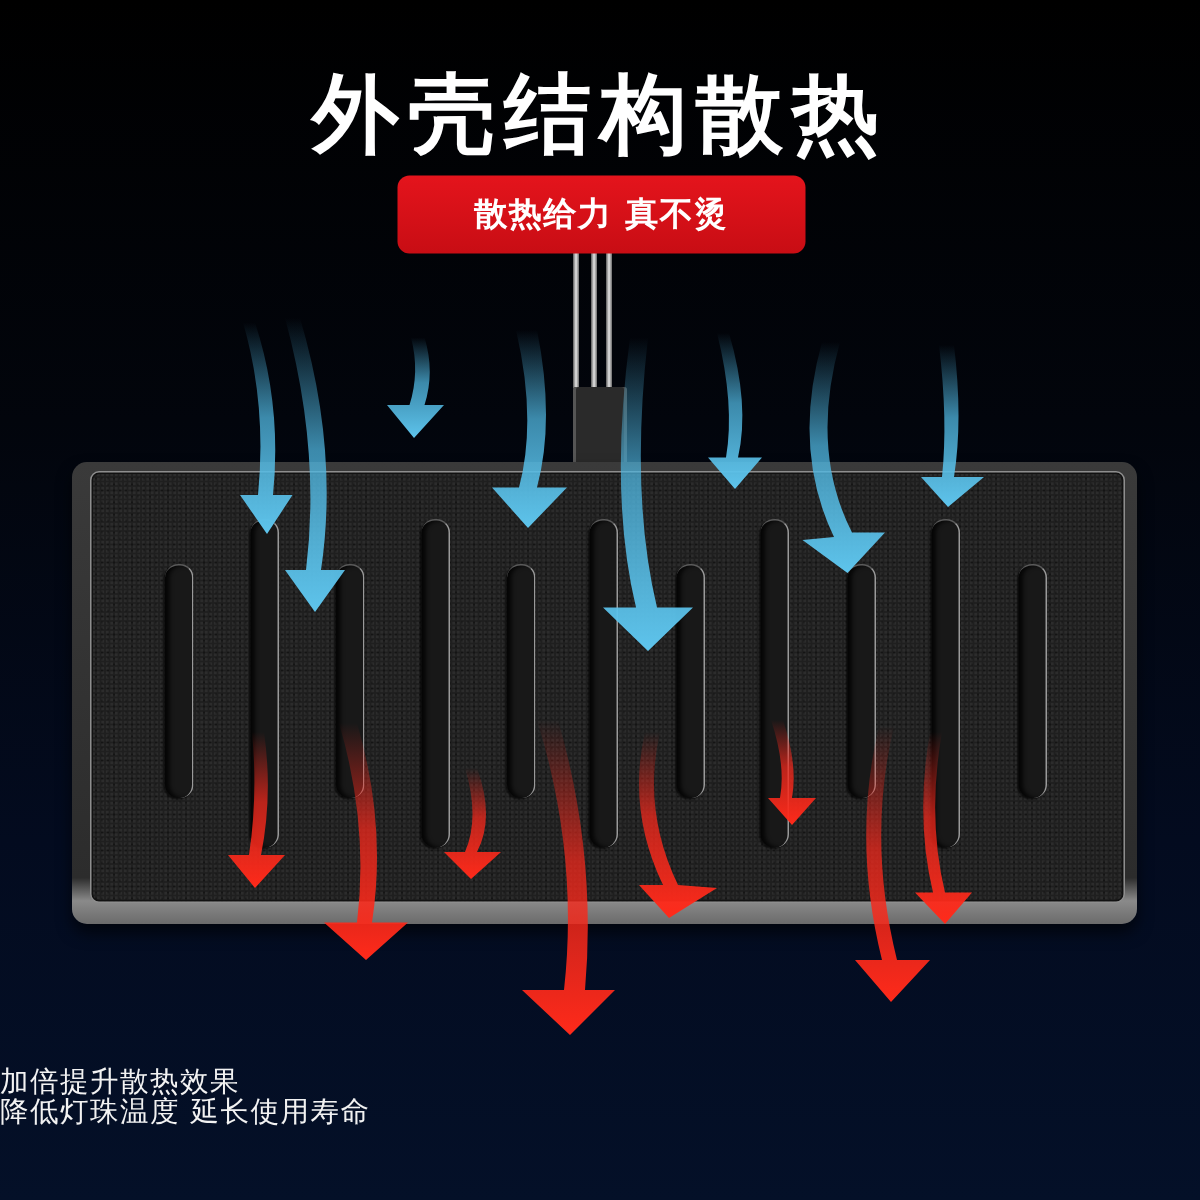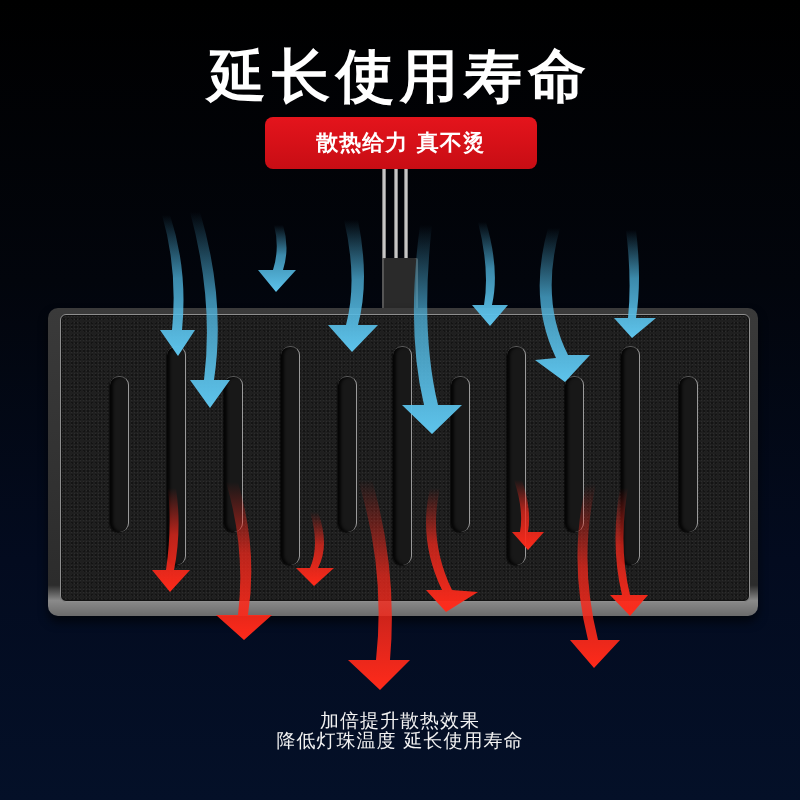--- a/index.html
+++ b/index.html
@@ -46,30 +46,30 @@
     }
     .slot {
       position: absolute; width: 18px; border-radius: 9px; z-index: 2;
       background: #181818;
       border-right: 1.5px solid #9a9a9a;
       border-top: 1px solid #5a5a5a;
       box-shadow: inset 3px 0 3px rgba(0,0,0,0.8), -1px 1px 1px rgba(0,0,0,0.6);
     }
     svg.flow { position: absolute; left: 0; top: 0; width: 800px; height: 800px; z-index: 2; pointer-events: none; }
     .caption {
-      position: absolute; left: 0; width: 800px; text-align: center; color: #f2f2f2; z-index: 3;
+      position: absolute; left: 0; width: 800px; text-align: left; color: #f2f2f2; z-index: 3;
       font-size: 19px; letter-spacing: 1px;
     }
     .caption.l1 { top: 708px; }
     .caption.l2 { top: 728px; }
   </style>
 </head>
 <body>
 
-<div class="title">延长使用寿命</div>
+<div class="title">外壳结构散热</div>
 <div class="badge">散热给力 真不烫</div>
 
 <div class="cable">
   <span style="left:0"></span>
     <span style="left:12px"></span>
     <span style="left:22px"></span>
 </div>
 <div class="cable-boot"></div>
 
 <div class="panel-lip"></div>

